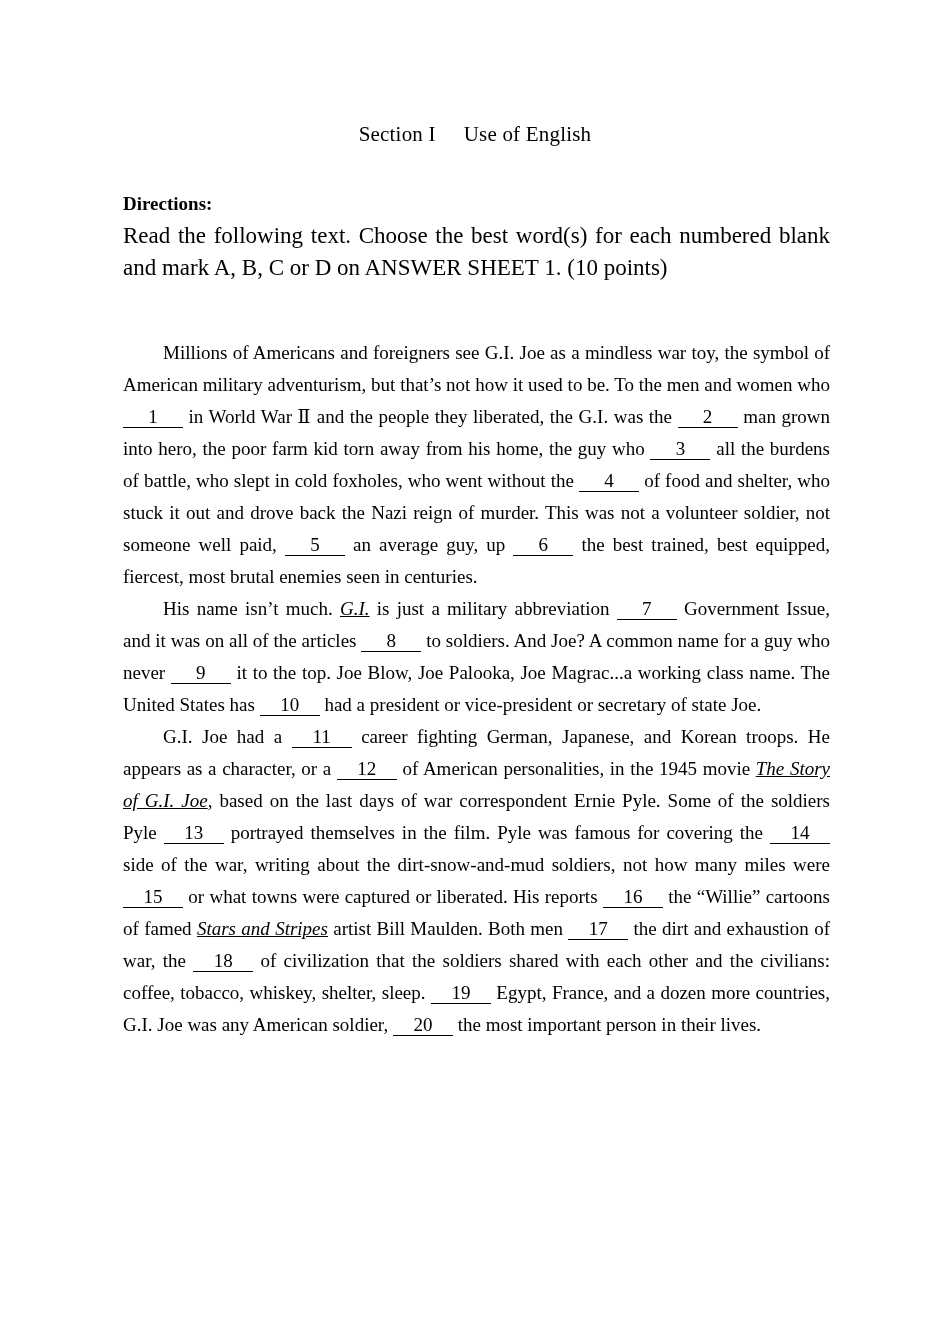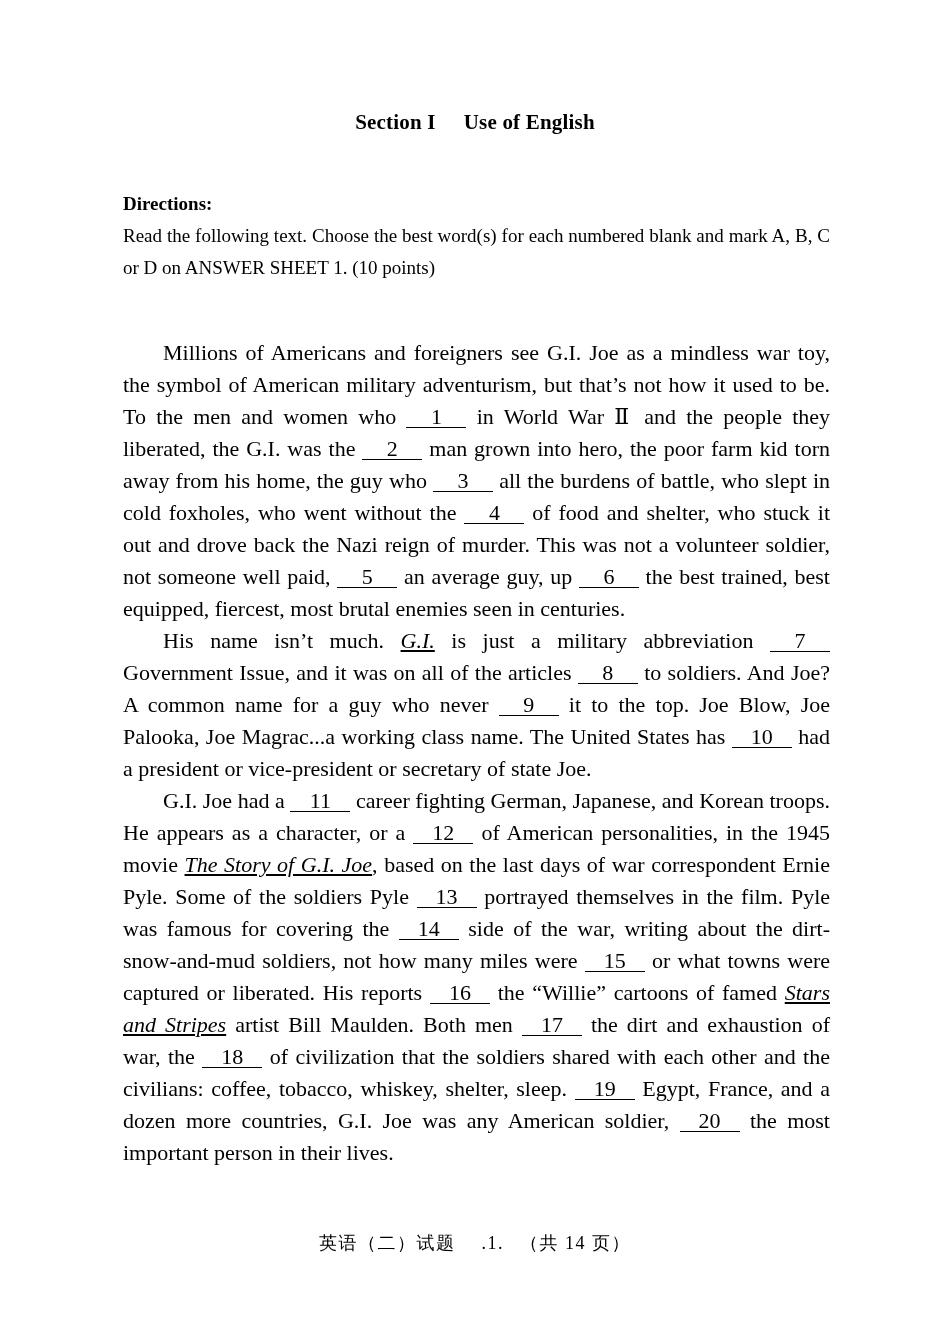--- a/index.html
+++ b/index.html
@@ -14,57 +14,57 @@
     background: #ffffff;
     color: #000000;
     font-family: "Liberation Serif", "DejaVu Serif", serif;
     overflow: hidden;
   }
   .title {
     position: absolute;
     top: 110px;
     left: 0;
     right: 0;
-    margin: 0;
+    margin: 12px;
     text-align: center;
     font-size: 21px;
-    font-weight: bold;
+    font-weight: normal;
     letter-spacing: 0.2px;
   }
   .title-gap {
     display: inline-block;
     width: 28px;
   }
   .directions {
     position: absolute;
     top: 188px;
     left: 123px;
     width: 707px;
   }
   .dir-label {
     margin: 0;
     font-size: 19px;
     font-weight: bold;
     line-height: 32px;
   }
   .dir-text {
     margin: 0;
-    font-size: 19px;
+    font-size: 23px;
     line-height: 32px;
     text-align: justify;
   }
   .passage {
     position: absolute;
     top: 337px;
     left: 123px;
     width: 707px;
   }
   .para {
     margin: 0;
-    font-size: 22px;
+    font-size: 19px;
     line-height: 32px;
     text-align: justify;
     text-indent: 40px;
   }
   .text-run {
     
   }
   .it {
     font-style: italic;
     text-decoration: underline;
@@ -102,15 +102,14 @@
     <p class="dir-label">Directions:</p>
     <p class="dir-text">Read the following text. Choose the best word(s) for each numbered blank and mark A, B, C or D on ANSWER SHEET 1. (10 points)</p>
   </div>
 
   <div class="passage" id="passage">
       <p class="para"><span class="text-run">Millions of Americans and foreigners see G.I. Joe as a mindless war toy, the symbol of American military adventurism, but that’s not how it used to be. To the men and women who </span><span class="blank">1</span><span class="text-run"> in World War Ⅱ and the people they liberated, the G.I. was the </span><span class="blank">2</span><span class="text-run"> man grown into hero, the poor farm kid torn away from his home, the guy who </span><span class="blank">3</span><span class="text-run"> all the burdens of battle, who slept in cold foxholes, who went without the </span><span class="blank">4</span><span class="text-run"> of food and shelter, who stuck it out and drove back the Nazi reign of murder. This was not a volunteer soldier, not someone well paid, </span><span class="blank">5</span><span class="text-run"> an average guy, up </span><span class="blank">6</span><span class="text-run"> the best trained, best equipped, fiercest, most brutal enemies seen in centuries.</span></p>
       <p class="para"><span class="text-run">His name isn’t much. </span><span class="it">G.I.</span><span class="text-run"> is just a military abbreviation </span><span class="blank">7</span><span class="text-run"> Government Issue, and it was on all of the articles </span><span class="blank">8</span><span class="text-run"> to soldiers. And Joe? A common name for a guy who never </span><span class="blank">9</span><span class="text-run"> it to the top. Joe Blow, Joe Palooka, Joe Magrac...a working class name. The United States has </span><span class="blank">10</span><span class="text-run"> had a president or vice-president or secretary of state Joe.</span></p>
       <p class="para"><span class="text-run">G.I. Joe had a </span><span class="blank">11</span><span class="text-run"> career fighting German, Japanese, and Korean troops. He appears as a character, or a </span><span class="blank">12</span><span class="text-run"> of American personalities, in the 1945 movie </span><span class="it">The Story of G.I. Joe</span><span class="text-run">, based on the last days of war correspondent Ernie Pyle. Some of the soldiers Pyle </span><span class="blank">13</span><span class="text-run"> portrayed themselves in the film. Pyle was famous for covering the </span><span class="blank">14</span><span class="text-run"> side of the war, writing about the dirt-snow-and-mud soldiers, not how many miles were </span><span class="blank">15</span><span class="text-run"> or what towns were captured or liberated. His reports </span><span class="blank">16</span><span class="text-run"> the “Willie” cartoons of famed </span><span class="it">Stars and Stripes</span><span class="text-run"> artist Bill Maulden. Both men </span><span class="blank">17</span><span class="text-run"> the dirt and exhaustion of war, the </span><span class="blank">18</span><span class="text-run"> of civilization that the soldiers shared with each other and the civilians: coffee, tobacco, whiskey, shelter, sleep. </span><span class="blank">19</span><span class="text-run"> Egypt, France, and a dozen more countries, G.I. Joe was any American soldier, </span><span class="blank">20</span><span class="text-run"> the most important person in their lives.</span></p>
     </div>
 
-  <div class="footer"><span class="f-doc">英语（二）试题</span><span class="f-page">.1.</span><span class="f-total">（共 14 页）</span></div>
 
 </div>
 
 </body></html>

